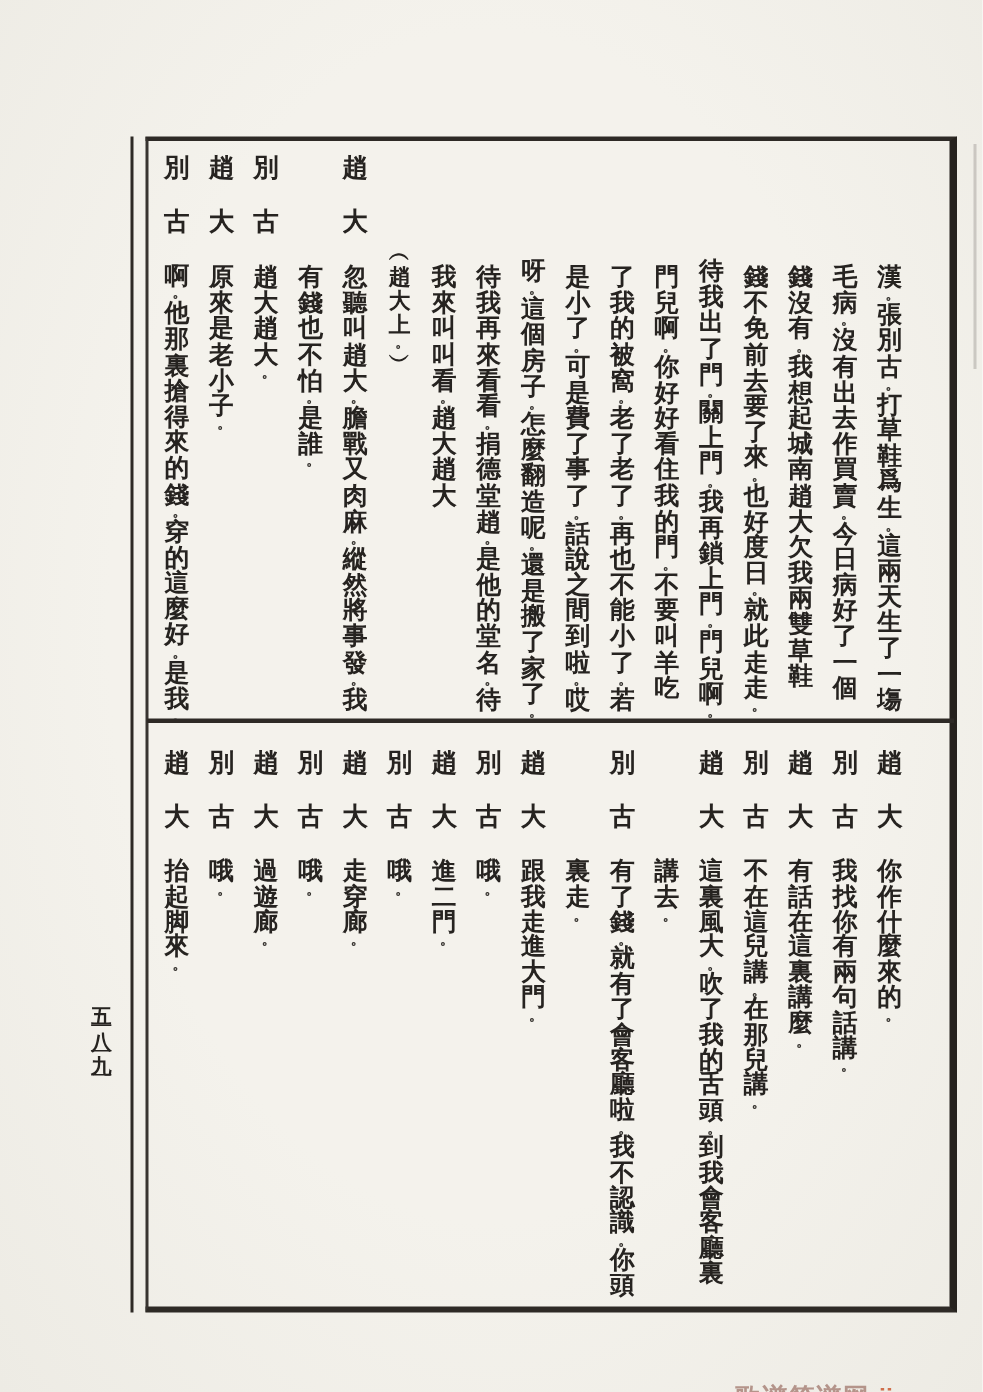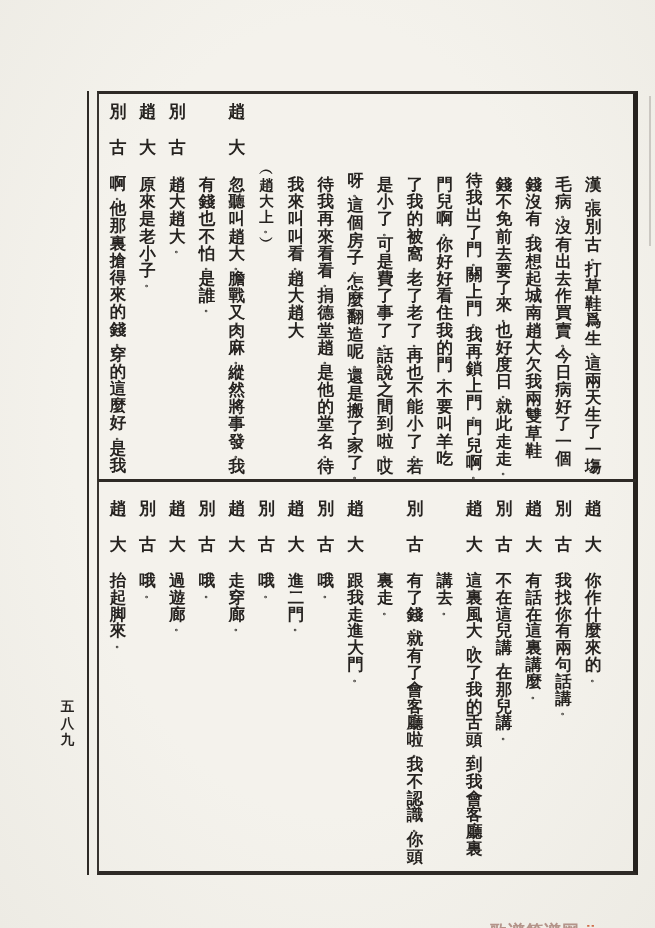--- a/index.html
+++ b/index.html
@@ -28,23 +28,23 @@
     position:absolute;left:98px;top:479px;width:538px;height:3px;
     background:#2e2a26;
   }
   
   .margin-title{
     position:absolute;left:60px;top:148px;width:22px;
     font-size:17px;line-height:47px;font-weight:bold;
     word-break:break-all;line-break:anywhere;text-align:center;
   }
   .page-num{
-    position:absolute;left:59px;top:699px;width:17px;
+    position:absolute;left:59px;top:670px;width:17px;
     font-size:13.5px;line-height:16.5px;font-weight:bold;
-    word-break:break-all;line-break:anywhere;text-align:center;
+    word-break:break-all;line-break:anywhere;text-align:center;text-decoration:underline;
   }
   
   .half{
     position:absolute;left:103px;width:505px;
     display:flex;flex-direction:row-reverse;
     overflow:hidden;
   }
   .half.top{top:103px;height:376px;}
   .half.bottom{top:500px;height:372px;}
   .col{flex:1 1 0;display:flex;flex-direction:column;align-items:center;min-width:0;}

